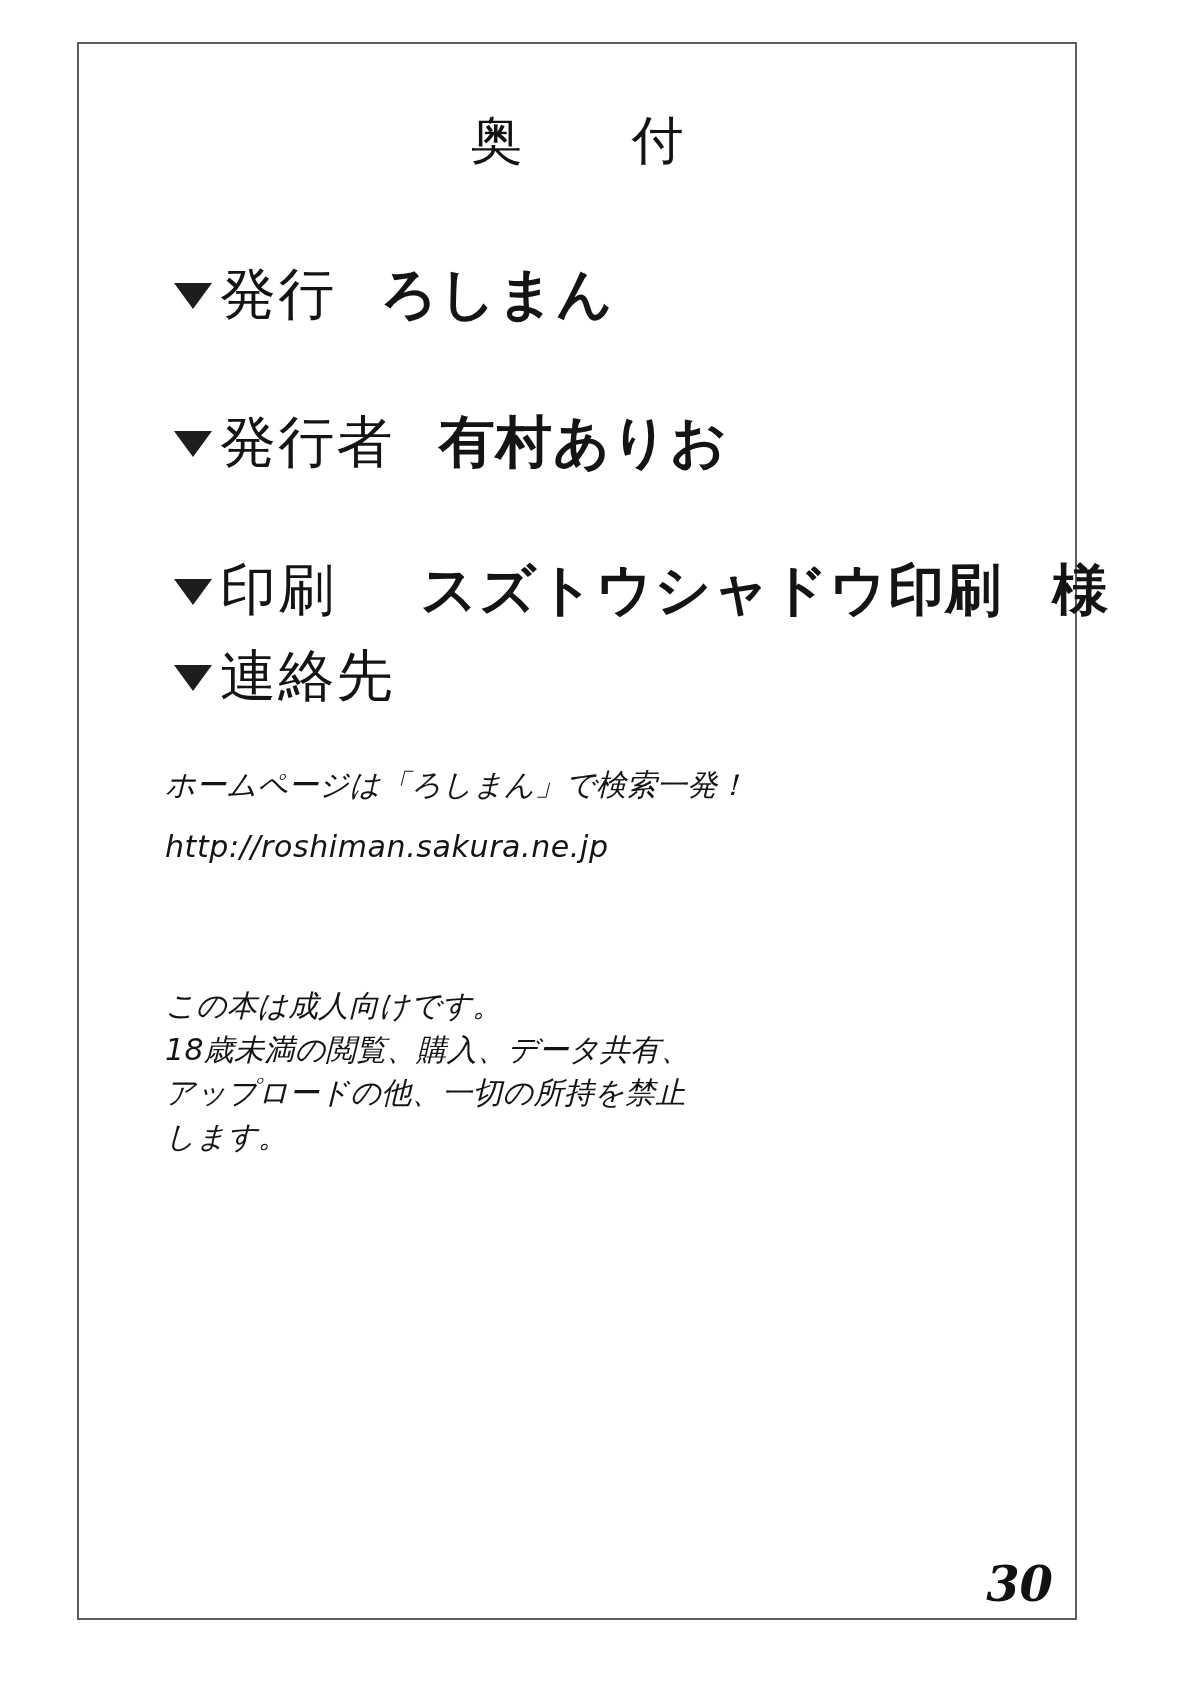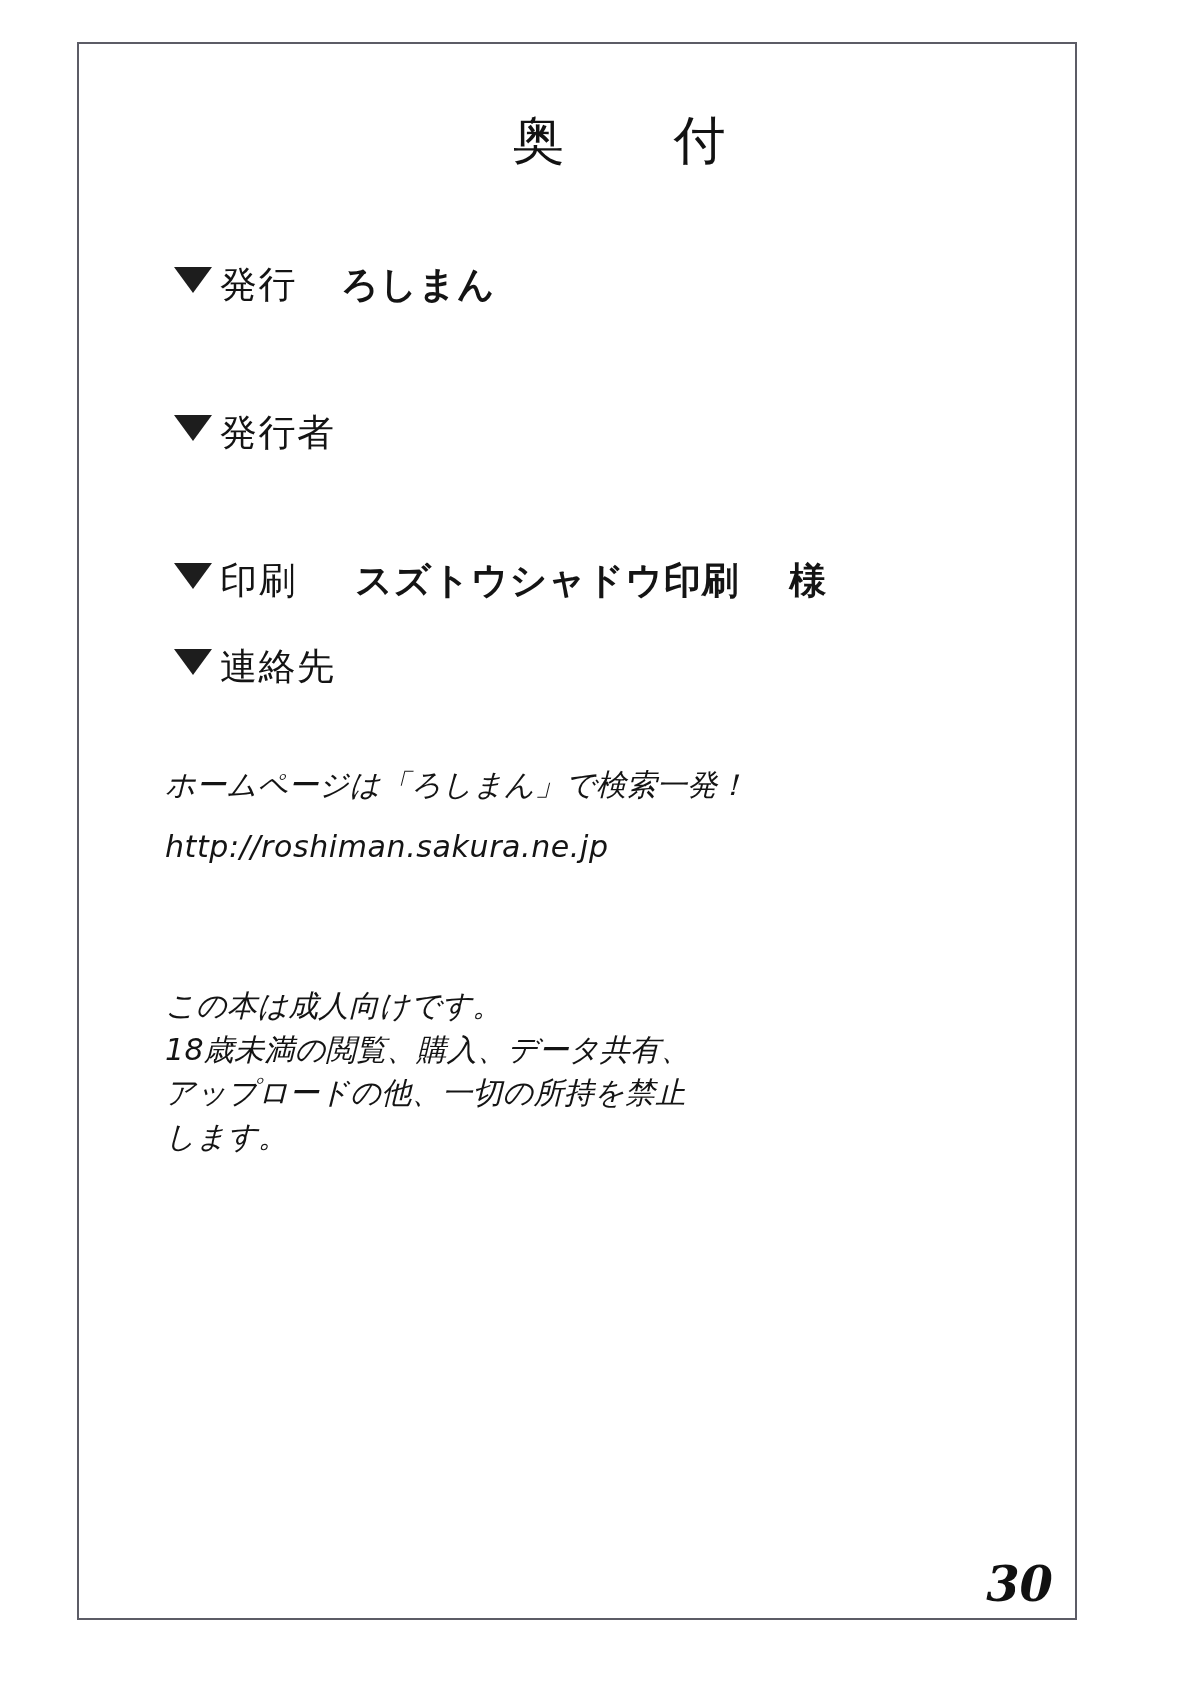--- a/index.html
+++ b/index.html
@@ -41,29 +41,28 @@
     top: 62px;
     left: 0;
     width: 100%;
     text-align: center;
     font-size: 52px;
     letter-spacing: 0.55em;
     text-indent: 0.55em;
     color: #121212;
     font-family: "DejaVu Sans", sans-serif;
     font-weight: 400;
-    padding-left: 42px;
   }
 
   
   .field-row {
     position: absolute;
     display: flex;
     align-items: baseline;
-    font-size: 37px;
+    font-size: 56px;
     line-height: 1.0;
     color: #141414;
     white-space: nowrap;
   }
   .marker {
     display: inline-block;
     width: 0;
     height: 0;
     border-left: 19px solid transparent;
     border-right: 19px solid transparent;
@@ -80,21 +79,21 @@
     letter-spacing: 0.02em;
     font-weight: bold;
   }
 
   .row-publisher   { left: 95px;  top: 222px; }
   .row-date        { left: 95px;  top: 296px; }
   .row-author      { left: 95px;  top: 370px; }
   .row-printing    { left: 95px;  top: 518px; }
   .row-contact     { left: 95px;  top: 592px; margin-top: 12px; }
 
-  .row-printing .field-value { margin-left: 58px; }
+  .row-printing .field-value { margin-left: 84px; }
   .row-printing .field-value .honorific { margin-left: 50px; }
 
   
   .para {
     position: absolute;
     left: 86px;
     font-size: 30px;
     line-height: 1.42;
     color: #141414;
     letter-spacing: 0.01em;
@@ -128,20 +127,21 @@
     <div class="field-row row-publisher">
       <span class="marker"></span>
       <span class="field-label">発行</span>
       <span class="field-value">ろしまん</span>
     </div>
 
 
     <div class="field-row row-author">
       <span class="marker"></span>
       <span class="field-label">発行者</span>
+      <span class="field-value">有村ありお</span>
     </div>
 
     <div class="field-row row-printing">
       <span class="marker"></span>
       <span class="field-label">印刷</span>
       <span class="field-value">
         <span>スズトウシャドウ印刷</span><span class="honorific">様</span>
       </span>
     </div>
 

